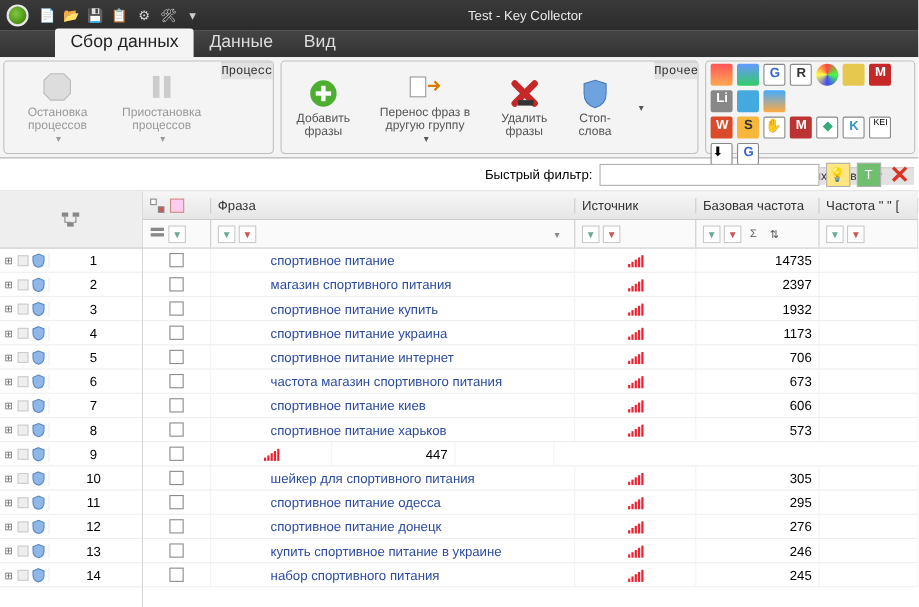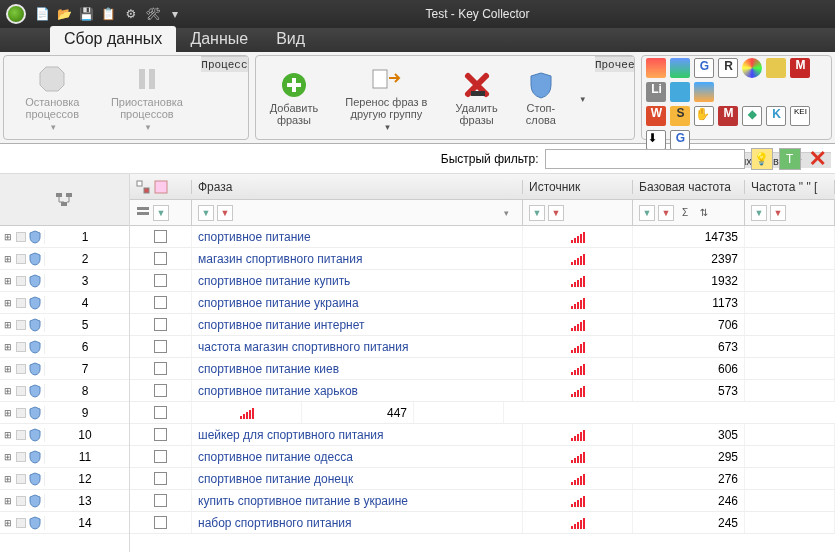--- a/index.html
+++ b/index.html
@@ -49,21 +49,21 @@
 .sh{border-right:1px solid #ccc; padding:0 6px; display:flex; align-items:center; gap:3px;}
 .funnel{width:16px;height:16px;border:1px solid #c8c8c8;background:#fff;display:inline-flex;align-items:center;justify-content:center;font-size:9px;color:#6a9;}
 .funnel.red{color:#c55;}
 .sigma{width:16px;height:16px;display:inline-flex;align-items:center;justify-content:center;font-size:10px;color:#555;}
 .arrdn{width:12px;color:#888;font-size:9px;}
 
 .rows{overflow-y:auto;}
 .drow{height:22px;display:flex;align-items:center;border-bottom:1px solid #eee;}
 .drow .cell{border-right:1px solid #f2f2f2;padding:0 6px;display:flex;align-items:center;height:100%;}
 .drow .cell.ck{width:62px;justify-content:center;}
-.drow .cell.phrase{flex:1;color:#2a4ba0;}
+.drow .cell.phrase{flex:1;color:#2a4ba0;margin-left:48px;}
 .drow .cell.src{width:110px;justify-content:center;}
 .drow .cell.freq{width:112px;justify-content:flex-end;}
 .drow .cell.freq2{width:90px;}
 .chk{width:13px;height:13px;border:1px solid #8a8a8a;background:#fff;}
 .bars{display:inline-flex;align-items:flex-end;gap:1px;height:12px;}
 .bars span{width:2px;background:#e23;}
 .bars span:nth-child(1){height:3px}.bars span:nth-child(2){height:5px}.bars span:nth-child(3){height:7px}.bars span:nth-child(4){height:9px}.bars span:nth-child(5){height:11px}
 
 svg{display:block}
 </style>

